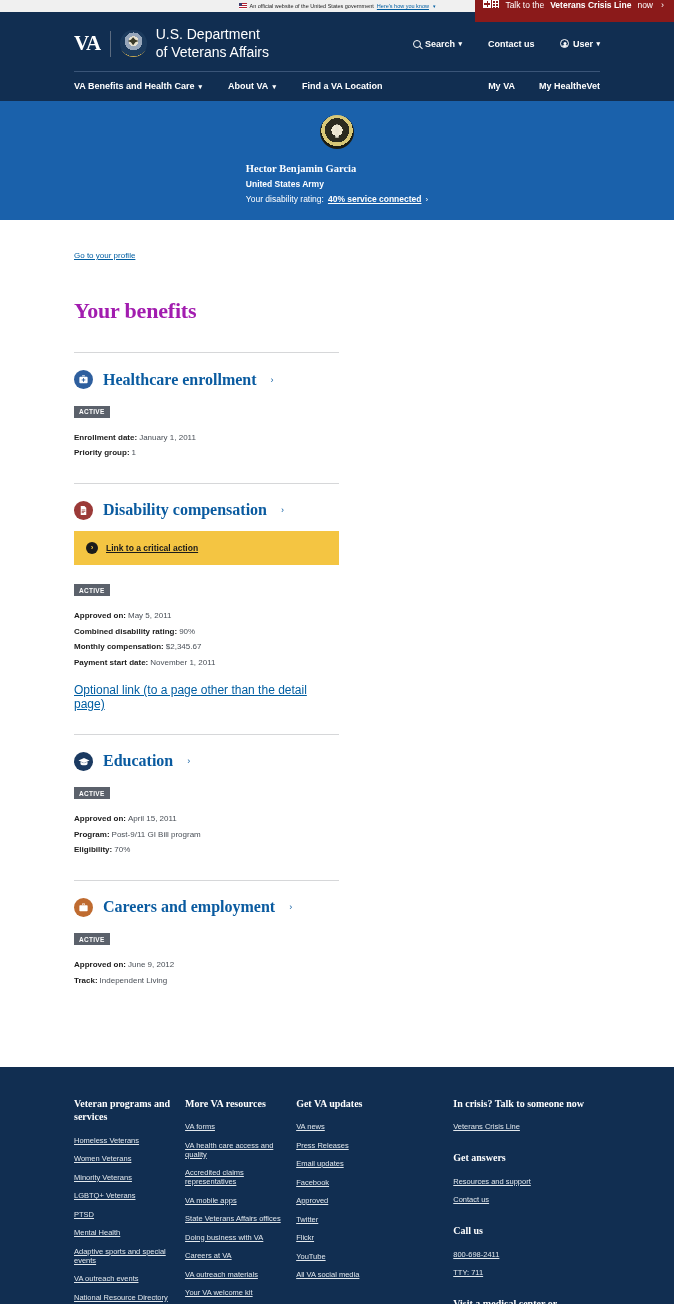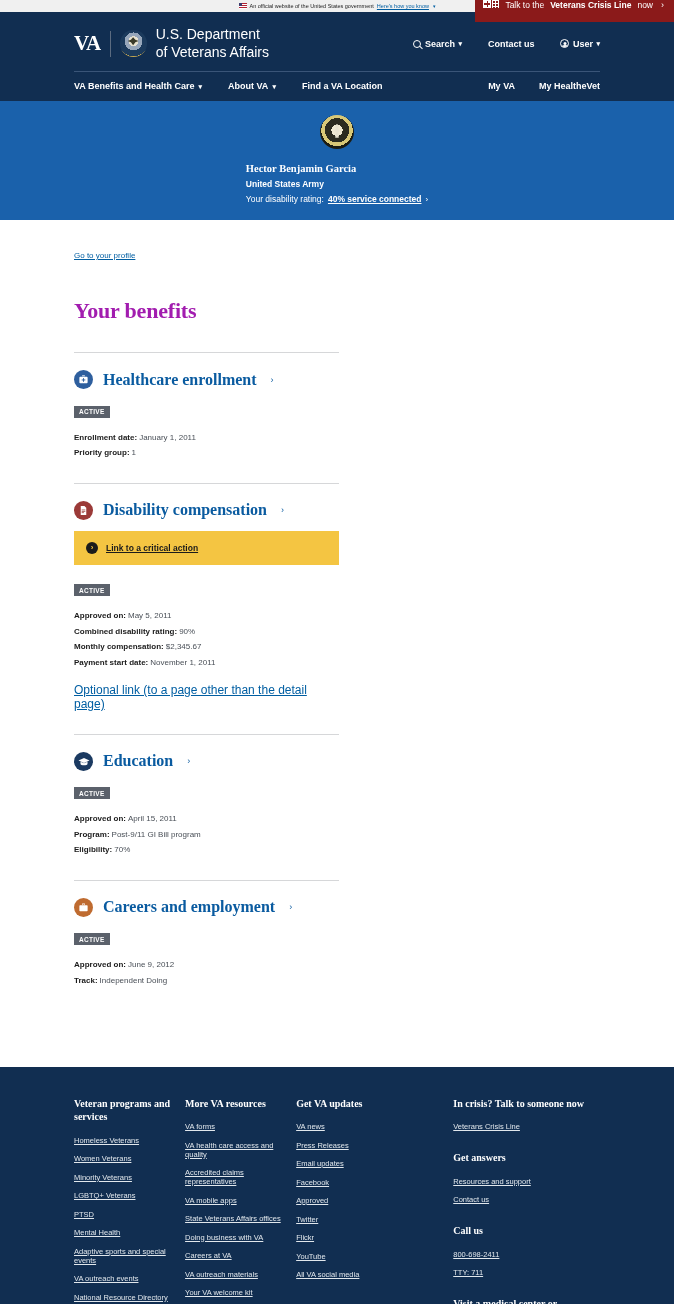--- a/index.html
+++ b/index.html
@@ -413,21 +413,21 @@
           <path d="M9 3h6v3h-2V5h-2v1H9z"></path>
           <rect x="3" y="7" width="18" height="13" rx="1.5"></rect>
         </svg>
       </span>
       <span class="benefit-title">Careers and employment</span>
       <span class="benefit-arrow">›</span>
     </div>
     <div class="badge">ACTIVE</div>
     <div class="kv">
       <div><b>Approved on:</b><span class="val">June 9, 2012</span></div>
-      <div><b>Track:</b><span class="val">Independent Doing</span></div>
+      <div><b>Track:</b><span class="val">Independent Living</span></div>
     </div>
   </div>
   <div class="spacer"></div>
 </div>
 
 <div class="footer">
   <div class="footer-cols">
     <div class="fcol">
       <h3>Veteran programs and services</h3>
       <a>Homeless Veterans</a>

